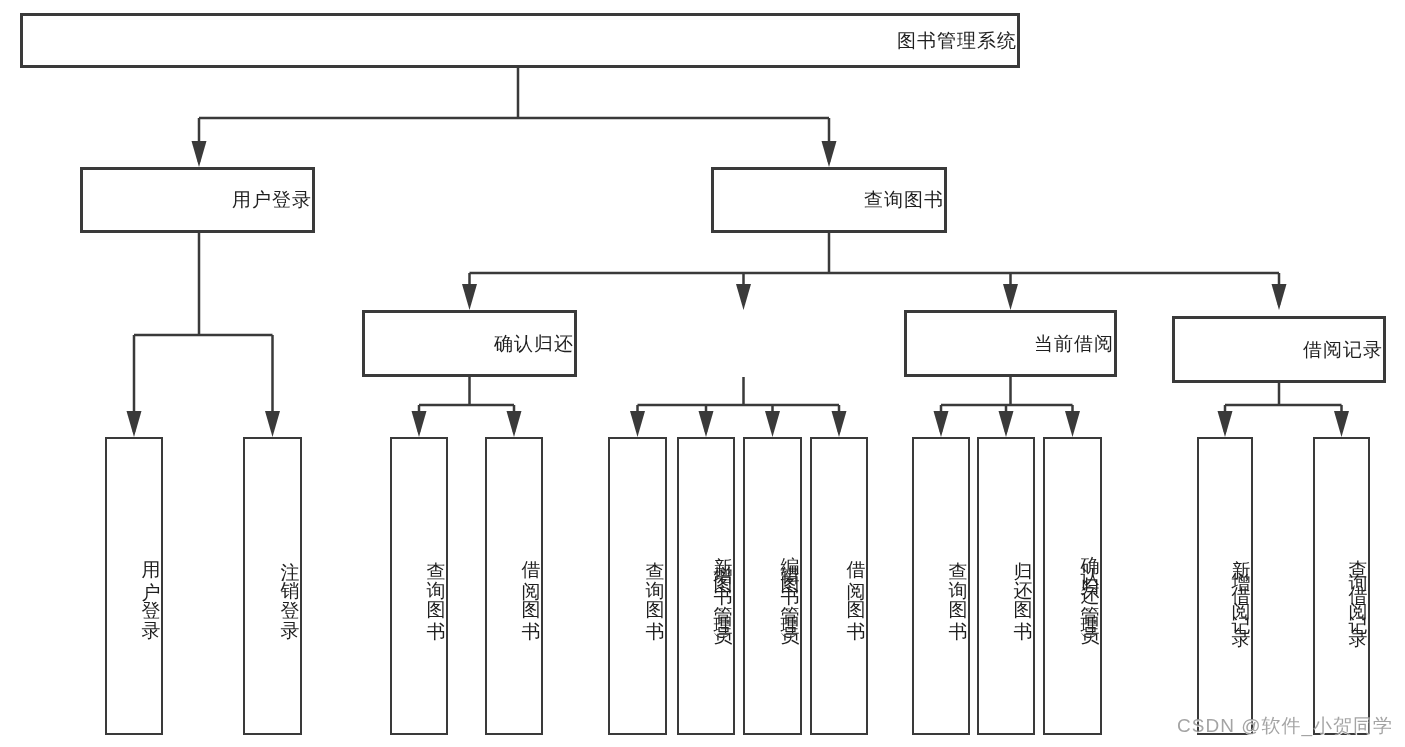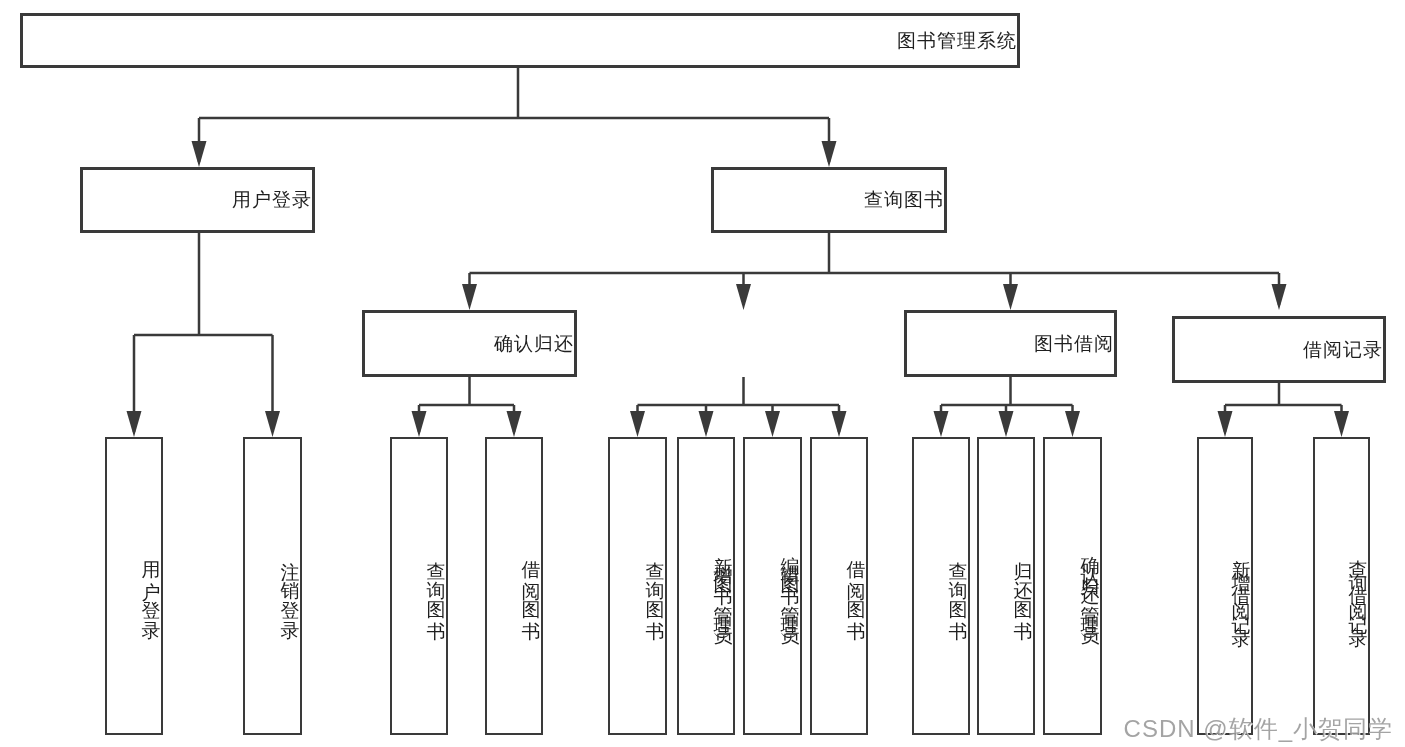--- a/index.html
+++ b/index.html
@@ -12,21 +12,21 @@
   .wires use{fill:var(--line,#3a3a3a);}
   .box{
     position:absolute;box-sizing:border-box;background:var(--box-fill,#fff);
     border:3px solid var(--line,#3a3a3a);color:var(--text,#1f1f1f);
     display:flex;align-items:center;justify-content:flex-end;text-align:center;
   }
   .box.h{font-size:19px;letter-spacing:1px;}
   .box.v{border-width:2.5px;font-size:19px;}
   .box.v span{writing-mode:vertical-rl;text-orientation:mixed;line-height:1;white-space:nowrap;}
   .watermark{
-    position:absolute;right:12px;top:713px;font-size:24px;letter-spacing:1px;
+    position:absolute;right:12px;top:713px;font-size:19px;letter-spacing:1px;
     color:var(--watermark,#9b9b9b);opacity:.9;
     text-shadow:1px 1px 0 #fff;
     margin-left:42px;
   }
 </style>
 </head>
 <body>
 
 <div class="canvas">
 
@@ -91,21 +91,21 @@
     <span>用户登录</span>
   </div>
   <div class="box h" style="left:711px;top:167px;width:236px;height:66px">
     <span>查询图书</span>
   </div>
 
   <div class="box h" style="left:362px;top:310px;width:215px;height:67px">
     <span>确认归还</span>
   </div>
   <div class="box h" style="left:904px;top:310px;width:213px;height:67px">
-    <span>图书借阅</span>
+    <span>当前借阅</span>
   </div>
   <div class="box h" style="left:1172px;top:316px;width:214px;height:67px">
     <span>借阅记录</span>
   </div>
 
   <div class="box v" style="left:105px;top:437px;width:58px;height:298px">
     <span style="letter-spacing: 20px;">用户登录</span>
   </div>
   <div class="box v" style="left:243px;top:437px;width:59px;height:298px">
     <span style="letter-spacing: 20px;">注销登录</span>

